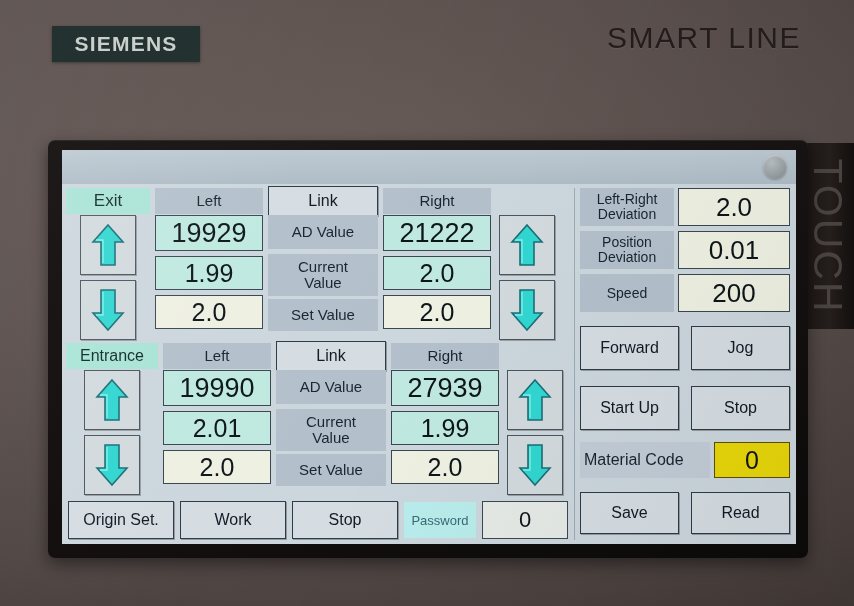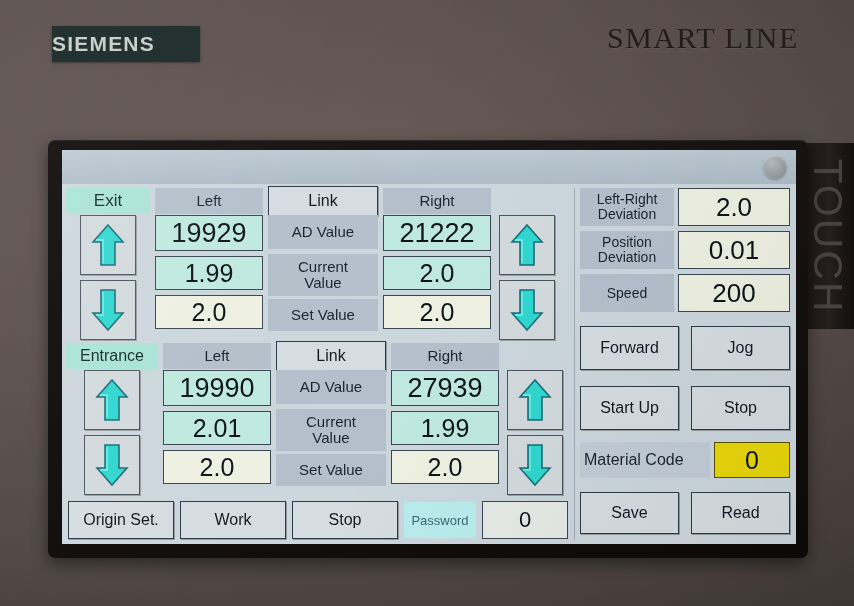--- a/index.html
+++ b/index.html
@@ -17,32 +17,32 @@
   }
   #bg:after{
     content:"";position:absolute;inset:0;
     background:linear-gradient(105deg, rgba(255,255,255,.05) 0%, rgba(0,0,0,0) 35%, rgba(0,0,0,.12) 100%);
   }
 
   
   #siemens{
     position:absolute;left:52px;top:26px;width:148px;height:36px;
     background:#233230;
-    display:flex;align-items:center;justify-content:flex-start;
+    display:flex;align-items:center;justify-content:center;
     box-shadow:0 1px 3px rgba(0,0,0,.35);
   }
   #siemens span{
     color:#c9cfcb;font-size:21px;font-weight:bold;letter-spacing:1.2px;
     font-family:"Liberation Sans", sans-serif;
   }
   
   #smartline{
     position:absolute;left:607px;top:21px;
     color:#241c1a;font-size:30px;letter-spacing:1.5px;
-    font-family:Liberation Serif, serif;
+    font-family:Liberation Sans, sans-serif;
     text-shadow:0 1px 0 rgba(255,255,255,.06);
   }
 
   
   #touchtab{
     position:absolute;left:799px;top:143px;width:56px;height:186px;
     background:linear-gradient(90deg,#1c1715 0%, #241e1c 55%, #120f0e 100%);
   }
   #touchtab span{
     position:absolute;left:50%;top:50%;

